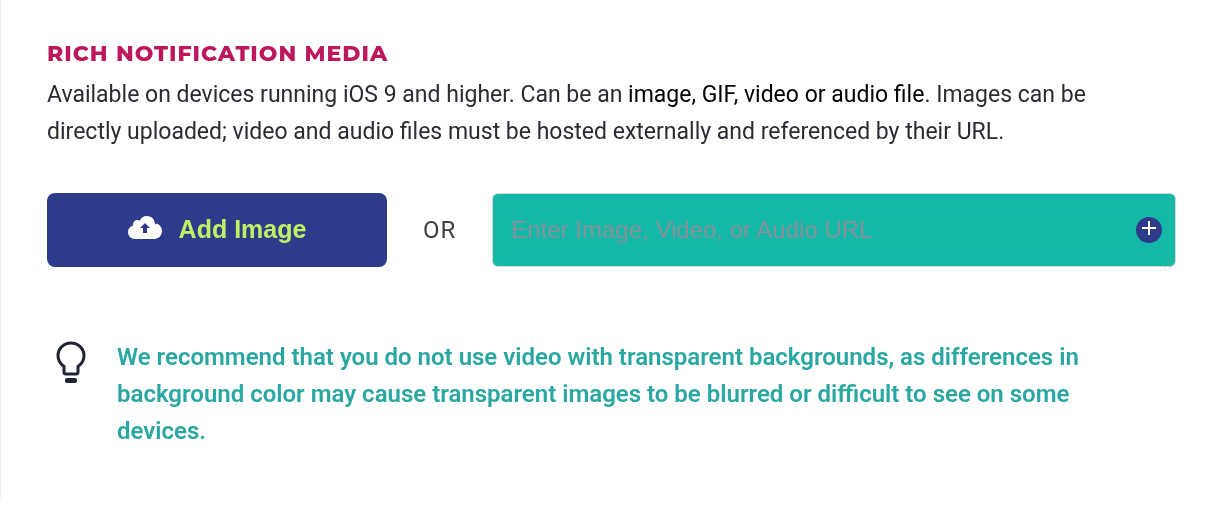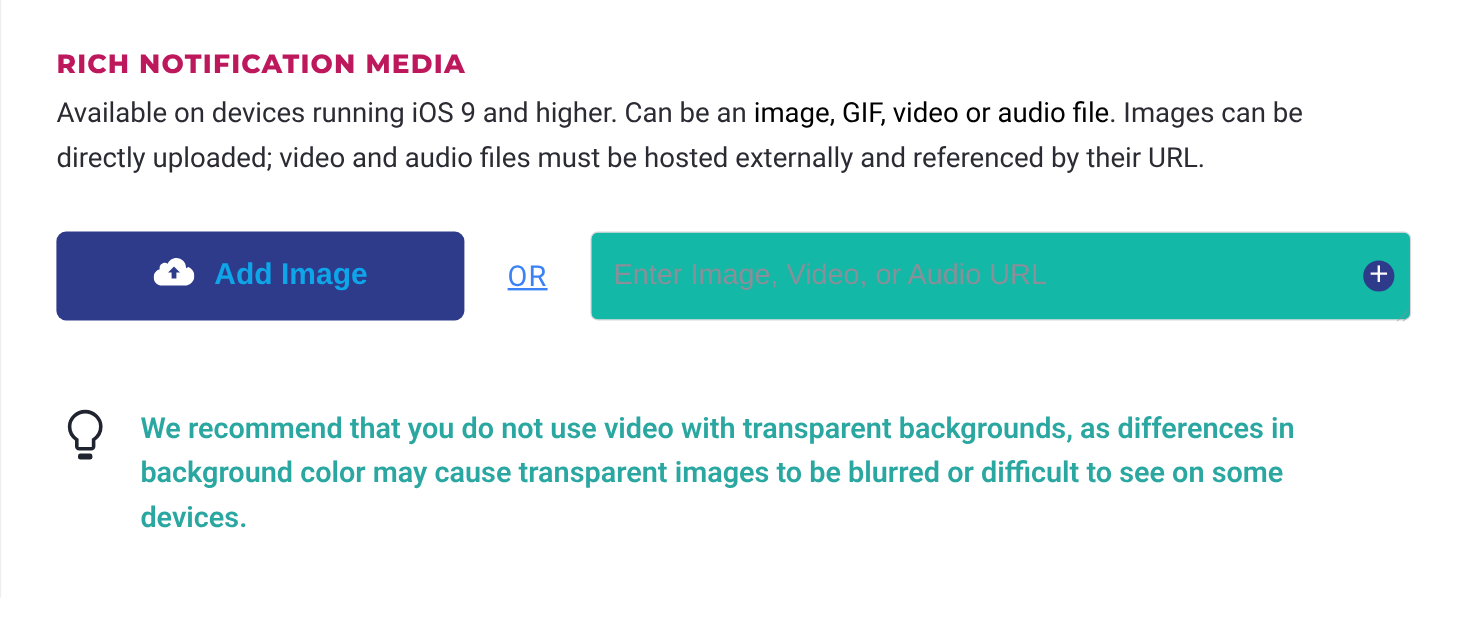--- a/index.html
+++ b/index.html
@@ -43,42 +43,41 @@
     gap: 36px;
     margin-bottom: 48px;
   }
 
   .btn-primary {
     display: inline-flex;
     align-items: center;
     justify-content: center;
     gap: 17px;
     background: #2e3b8a;
-    color: #0ea5e9;
+    color: #bef264;
     border: none;
     border-radius: 8px;
     height: 74px;
     padding: 0 40px;
     font-size: 25px;
     font-weight: 600;
     cursor: pointer;
     min-width: 340px;
   }
 
   .cloud-upload-svg {
     width: 34px;
     height: 26px;
     fill: #ffffff;
   }
 
   .or-label {
     font-size: 24px;
-    color: #3b82f6;
+    color: #404040;
     letter-spacing: 1px;
-    text-decoration: underline;
   }
 
   .url-input-wrap {
     position: relative;
     flex: 1;
   }
   .url-input {
     width: 100%;
     height: 74px;
     border: 1px solid #d6d8dc;

